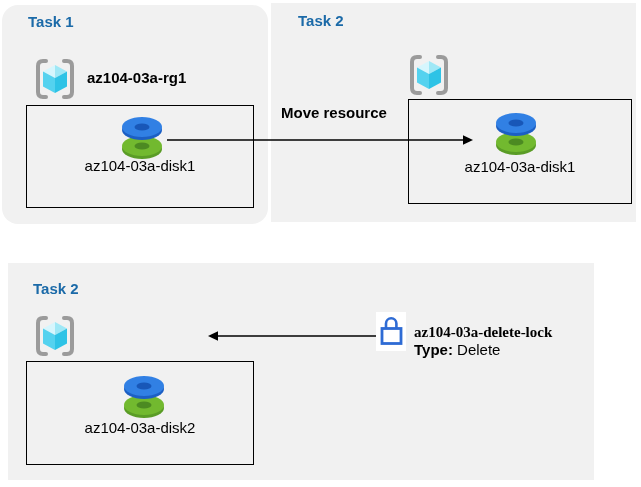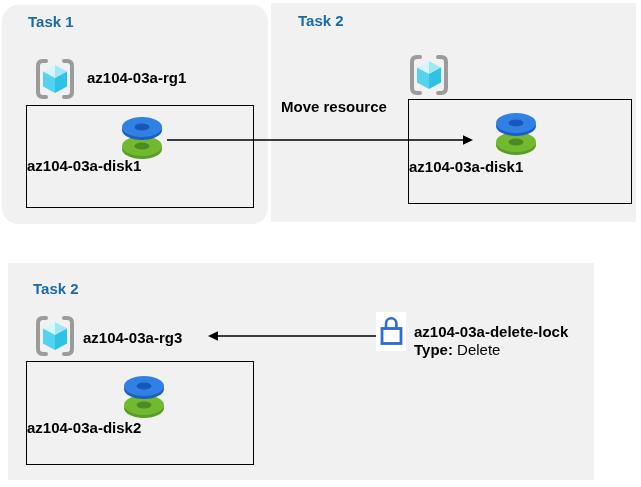--- a/index.html
+++ b/index.html
@@ -16,26 +16,26 @@
   .canvas{position:relative;width:641px;height:487px;background:#ffffff;overflow:hidden;}
   .panel{position:absolute;background:var(--panel-bg);}
   .panel-task1{left:2px;top:5px;width:266px;height:219px;border-radius:16px;}
   .panel-task2{left:271px;top:3px;width:365px;height:219px;}
   .panel-task3{left:8px;top:263px;width:586px;height:217px;}
   .task-title{position:absolute;font-size:15px;font-weight:bold;color:var(--title-text);white-space:nowrap;}
   .rg-icon{position:absolute;width:44px;height:44px;}
   .rg-label{position:absolute;font-size:15px;font-weight:bold;white-space:nowrap;}
   .resource-box{position:absolute;border:1.5px solid var(--box-border);background:transparent;}
   .disk-icon{position:absolute;width:46px;height:40px;}
-  .disk-label{position:absolute;left:0;width:100%;font-size:15px;font-weight:bold;white-space:nowrap;}
+  .disk-label{position:absolute;left:0;width:100%;text-align:center;font-size:15px;font-weight:normal;white-space:nowrap;}
   .arrow-svg{position:absolute;overflow:visible;}
-  .move-label{position:absolute;left:281px;top:98px;font-size:15px;font-weight:bold;white-space:nowrap;}
+  .move-label{position:absolute;left:281px;top:104px;font-size:15px;font-weight:bold;white-space:nowrap;}
   .lock-box{position:absolute;left:368px;top:49px;width:30px;height:39px;background:var(--lock-bg);}
   .lock-text{position:absolute;left:406px;top:60px;font-size:15px;line-height:18px;white-space:nowrap;}
-  .lock-name{font-weight:bold;}
+  .lock-name{font-weight:bold;font-family:Liberation Serif, serif;}
   .lock-type b{font-weight:bold;}
 </style>
 </head>
 <body>
 
 <div class="canvas">
 
   <section class="panel panel-task1">
     <div class="task-title" style="left:26px;top:8px">Task 1</div>
     <div class="rg-icon" style="left:31px;top:52px">
@@ -104,21 +104,20 @@
     <div class="rg-icon" style="left:25px;top:51px">
   <svg viewBox="0 0 44 44">
     <path d="M13 4 H10 Q5 4 5 9 V35 Q5 40 10 40 H13" fill="none" style="stroke:var(--bracket-gray)" stroke-width="4" stroke-linecap="round"></path>
     <path d="M31 4 H34 Q39 4 39 9 V35 Q39 40 34 40 H31" fill="none" style="stroke:var(--bracket-gray)" stroke-width="4" stroke-linecap="round"></path>
     <polygon points="22,8 22,21 10,14.5" style="fill:var(--cube-top-light)"></polygon>
     <polygon points="22,8 34,14.5 22,21" style="fill:var(--cube-top)"></polygon>
     <polygon points="10,14.5 22,21 22,36 10,29.5" style="fill:var(--cube-left)"></polygon>
     <polygon points="22,21 34,14.5 34,29.5 22,36" style="fill:var(--cube-right)"></polygon>
   </svg>
 </div>
-    <div class="rg-label" style="left:75px;top:66px">az104-03a-rg3</div>
     <div class="resource-box" style="left:18px;top:98px;width:228px;height:104px">
       <div class="disk-icon" style="left:94px;top:13px">
   <svg viewBox="0 0 46 46">
     <g>
       <ellipse cx="23" cy="33" rx="20" ry="10" style="fill:var(--disk-green-dark)"></ellipse>
       <ellipse cx="23" cy="30" rx="20" ry="10" style="fill:var(--disk-green)"></ellipse>
       <ellipse cx="23" cy="30" rx="7.5" ry="3.6" style="fill:var(--disk-green-hole)"></ellipse>
     </g>
     <g>
       <ellipse cx="23" cy="14" rx="20" ry="10" style="fill:var(--disk-blue-dark)"></ellipse>

